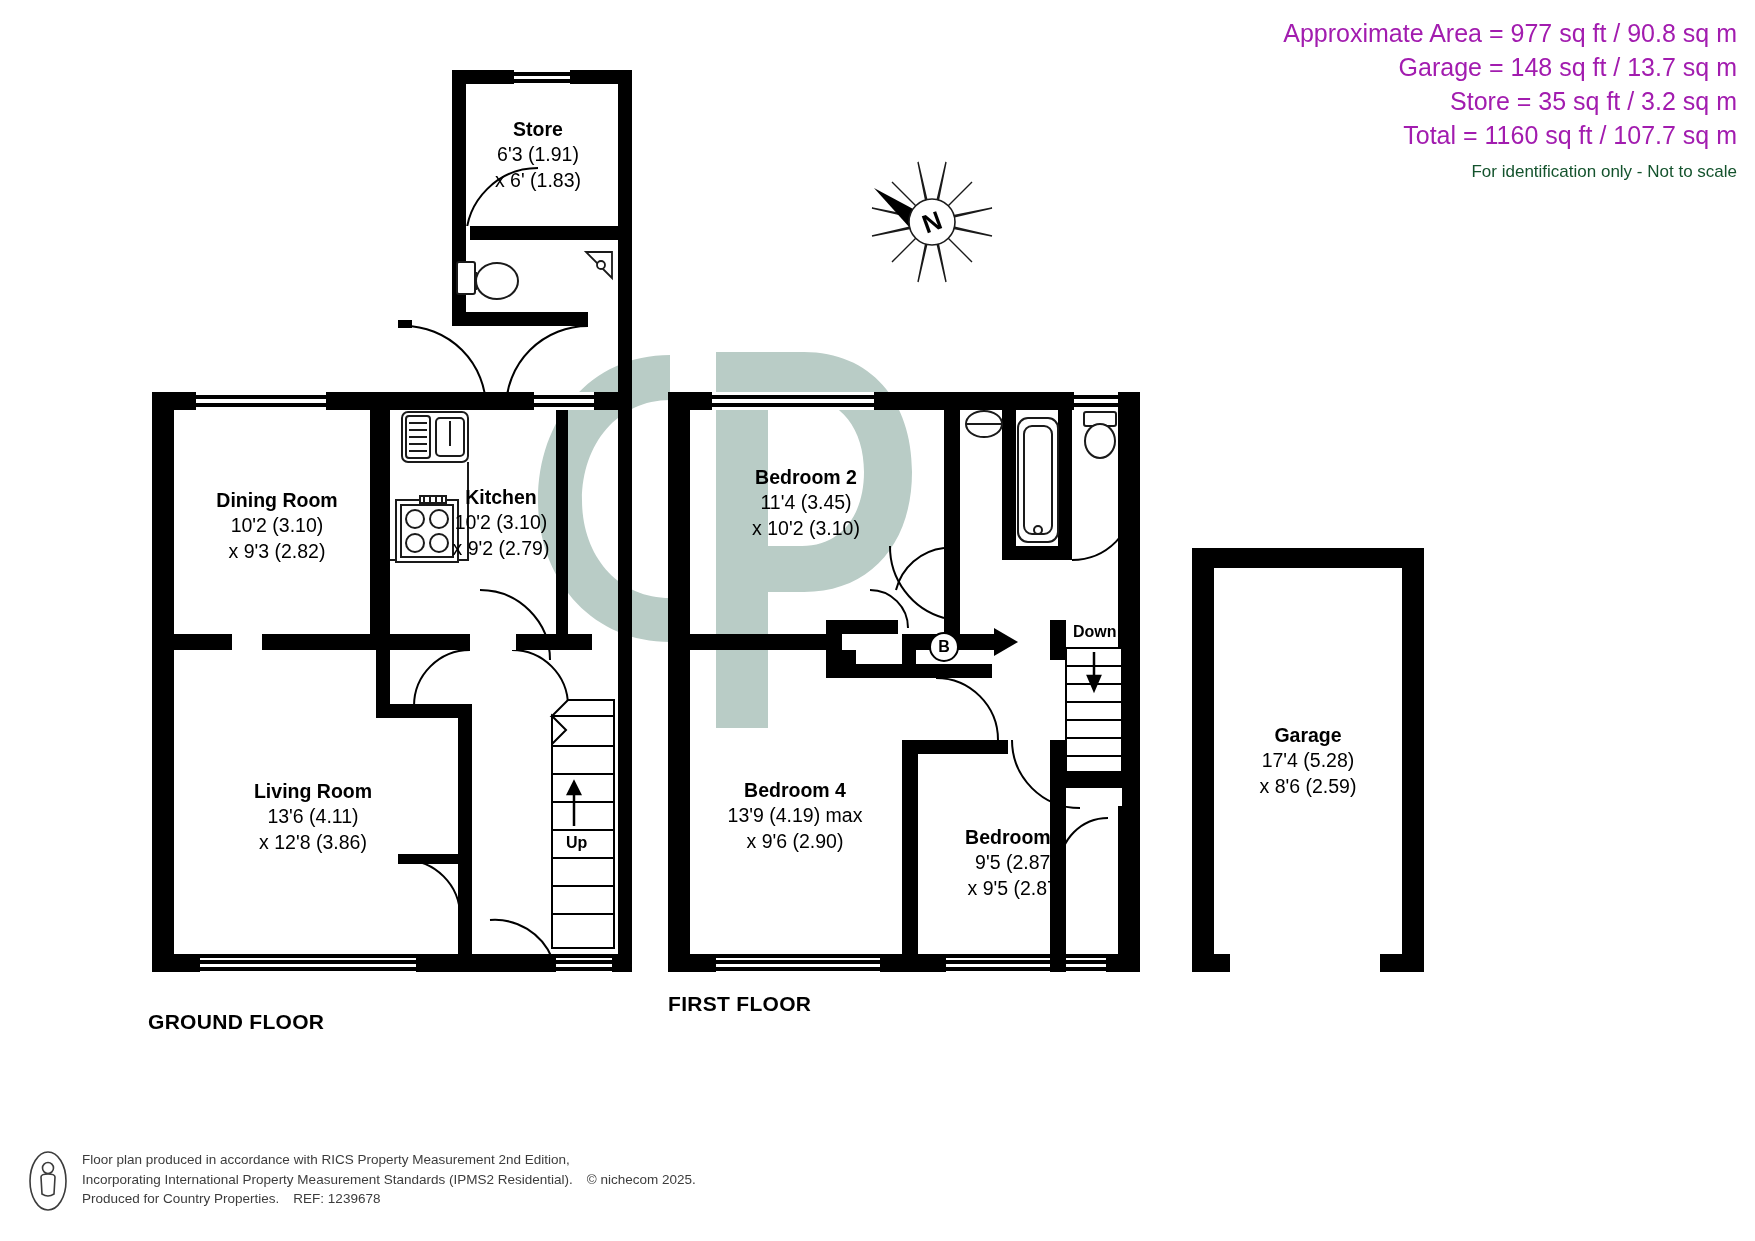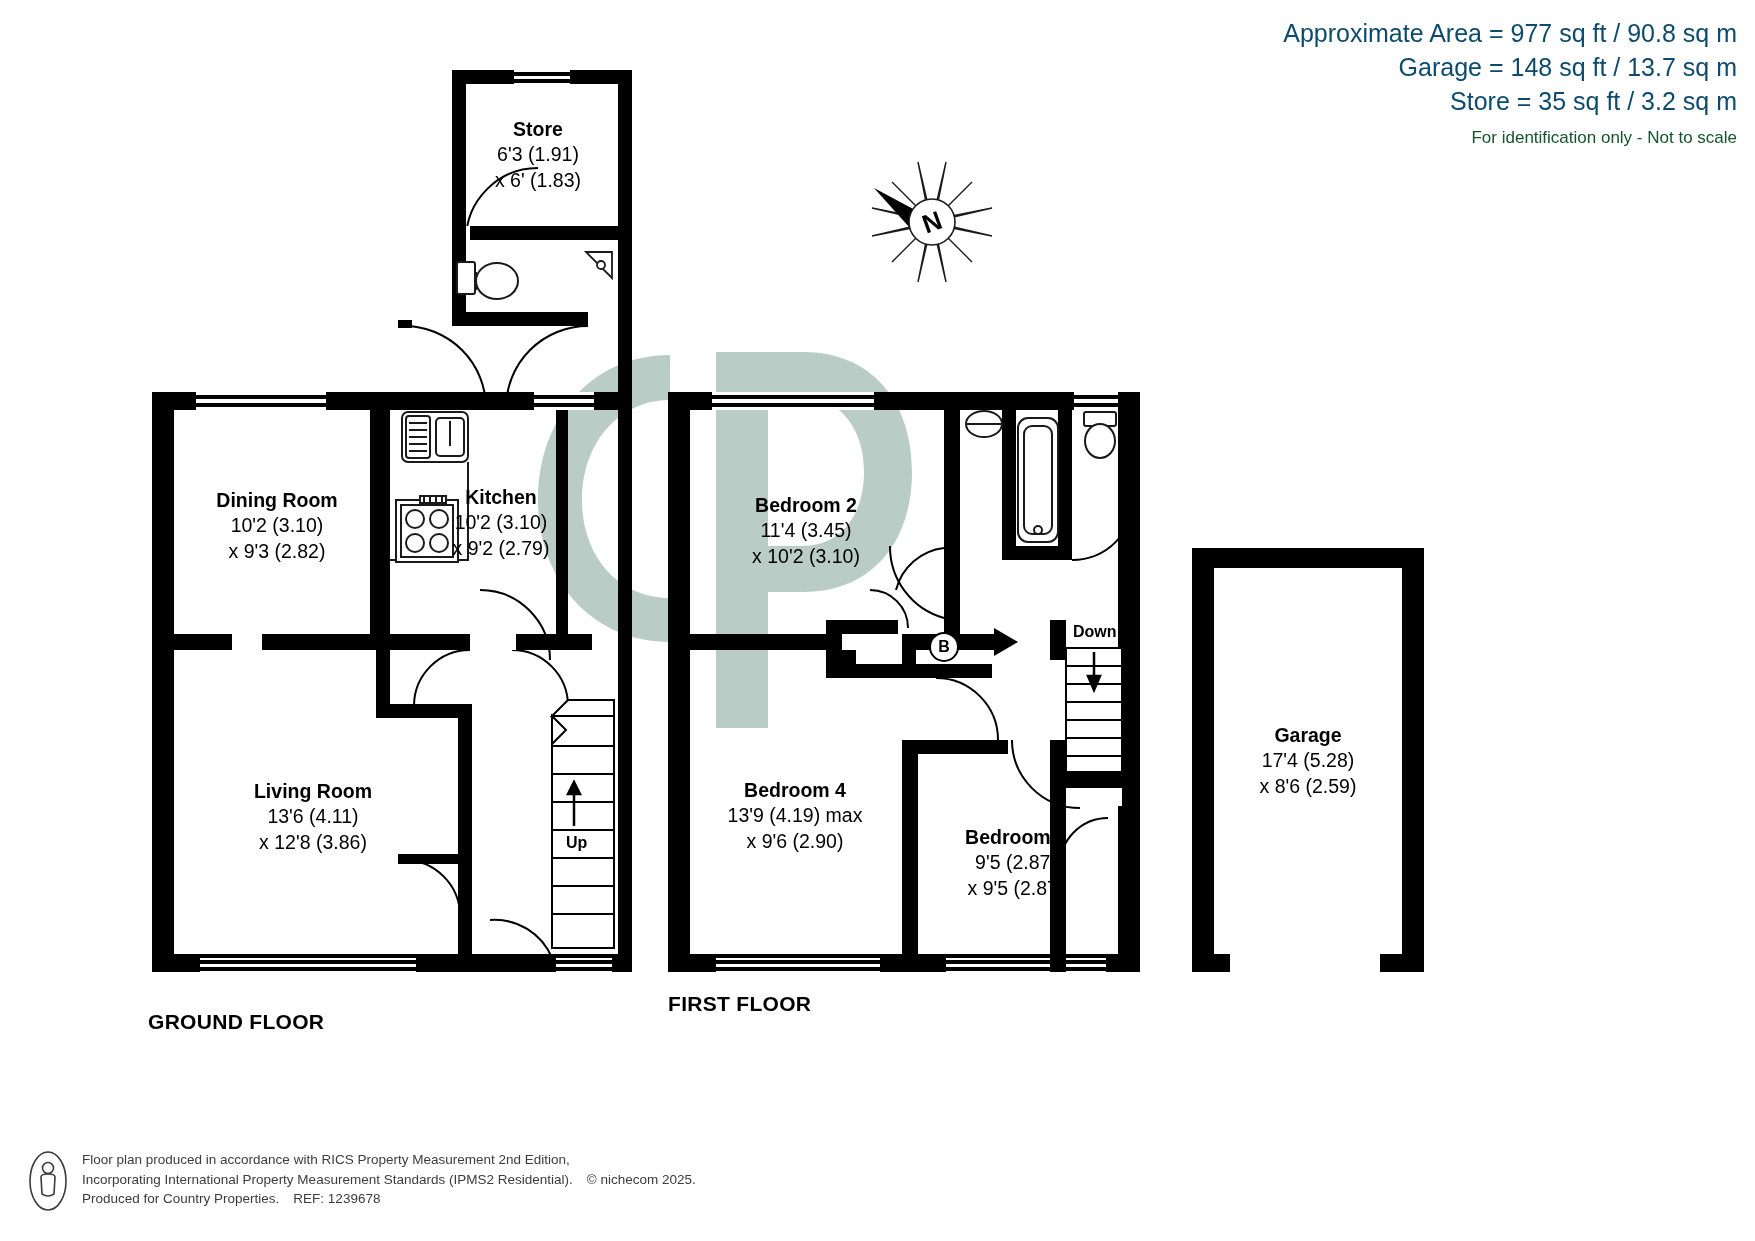--- a/index.html
+++ b/index.html
@@ -19,21 +19,21 @@
   
   #area-summary {
     position: absolute;
     right: 18px;
     top: 16px;
     text-align: right;
     line-height: 1.36;
   }
   #area-summary .area-line {
     font-size: 25px;
-    color: #0c4a6e;
+    color: #a21caf;
     white-space: nowrap;
   }
   #area-summary .disclaimer {
     font-size: 17px;
     color: #14532d;
     margin-top: 8px;
     white-space: nowrap;
   }
 
   
@@ -397,20 +397,21 @@
     <path d="M-2 -4 L-58 -34 L-22 6 Z" fill="#000"></path>
     <circle cx="0" cy="0" r="23" fill="#ffffff" stroke="#1a1a1a" stroke-width="1.6"></circle>
     <text x="0" y="9" font-family="'Liberation Sans', sans-serif" font-size="26" font-weight="bold" text-anchor="middle" fill="#000" transform="rotate(-20)">N</text>
   </g>
 </svg>
 
 <div id="area-summary">
   <div class="area-line">Approximate Area = 977 sq ft / 90.8 sq m</div>
   <div class="area-line">Garage = 148 sq ft / 13.7 sq m</div>
   <div class="area-line">Store = 35 sq ft / 3.2 sq m</div>
+  <div class="area-line">Total = 1160 sq ft / 107.7 sq m</div>
   <div class="disclaimer">For identification only - Not to scale</div>
 </div>
 
 <div class="room-label" style="left:538px; top:117px;">
   <span class="rl-name">Store</span>
   <span class="rl-dim">6'3 (1.91)</span>
   <span class="rl-dim">x 6' (1.83)</span>
 </div>
 
 <div class="room-label" style="left:277px; top:488px;">
@@ -424,21 +425,21 @@
   <span class="rl-dim">10'2 (3.10)</span>
   <span class="rl-dim">x 9'2 (2.79)</span>
 </div>
 
 <div class="room-label" style="left:313px; top:779px;">
   <span class="rl-name">Living Room</span>
   <span class="rl-dim">13'6 (4.11)</span>
   <span class="rl-dim">x 12'8 (3.86)</span>
 </div>
 
-<div class="room-label" style="left:806px; top:493px;">
+<div class="room-label" style="left:806px; top:465px;">
   <span class="rl-name">Bedroom 2</span>
   <span class="rl-dim">11'4 (3.45)</span>
   <span class="rl-dim">x 10'2 (3.10)</span>
 </div>
 
 <div class="room-label" style="left:795px; top:778px;">
   <span class="rl-name">Bedroom 4</span>
   <span class="rl-dim">13'9 (4.19) max</span>
   <span class="rl-dim">x 9'6 (2.90)</span>
 </div>

